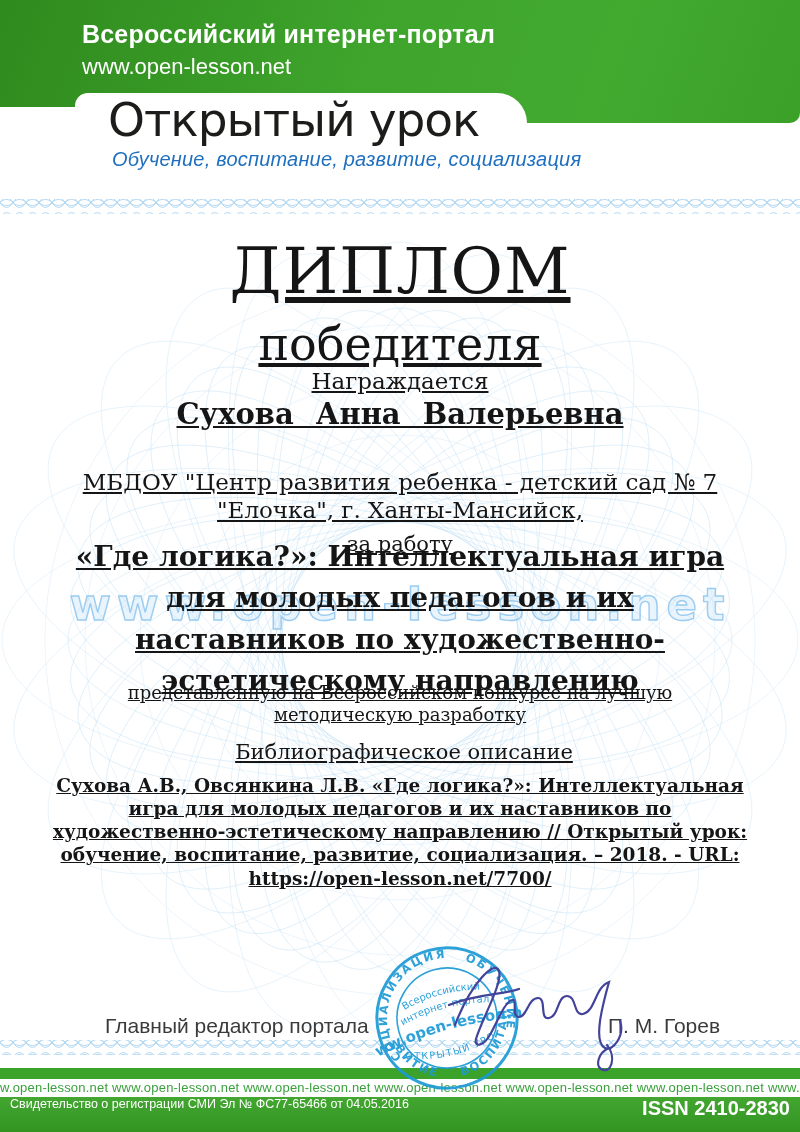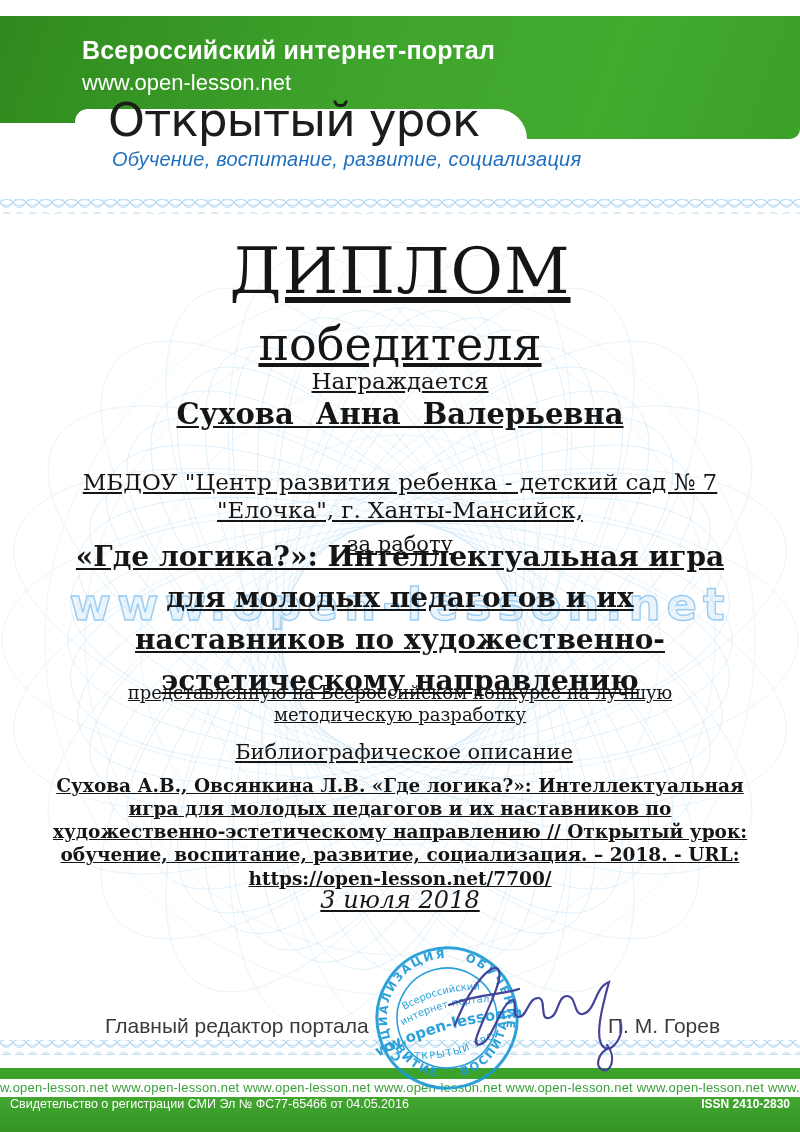--- a/index.html
+++ b/index.html
@@ -2,21 +2,21 @@
 <html><head>
 <meta charset="utf-8">
 <style>
   html,body{margin:0;padding:0;background:#888;}
   .page{position:relative;width:800px;height:1132px;background:#fff;overflow:hidden;
         font-family:"Liberation Sans",sans-serif;margin:0 auto;}
 
   
   .hdr{position:absolute;left:0;top:0;width:800px;height:123px;z-index:3;
        background:linear-gradient(110deg,#2f8a1d 0%,#3ea42c 45%,#43aa30 75%,#3aa028 100%);
-       border-bottom-right-radius:10px;margin-top:16px;}
+       border-bottom-right-radius:10px;}
   .hdr::before{content:"";position:absolute;left:75px;top:93px;width:452px;height:30px;
        background:#fff;border-radius:18px 42px 0 0;}
   .hdr::after{content:"";position:absolute;left:0;top:107px;width:75px;height:16px;background:#fff;}
   .portal-title{position:absolute;left:82px;top:20px;color:#fff;font-size:25px;font-weight:bold;letter-spacing:.2px;}
   .portal-url{position:absolute;left:82px;top:54px;color:#fff;font-size:22px;}
   .logo-title{position:absolute;left:108px;top:92px;font-family:"DejaVu Sans",sans-serif;
        font-size:47px;color:#1c1c1a;letter-spacing:-1px;white-space:nowrap;z-index:4;}
   .logo-sub{position:absolute;left:112px;top:148px;font-style:italic;font-size:20px;color:#1e6fbf;
        letter-spacing:.2px;white-space:nowrap;z-index:4;}
 
@@ -50,21 +50,21 @@
   .signature{position:absolute;left:445px;top:945px;z-index:6;}
 
   
   .strip-green{position:absolute;left:0;top:1068px;width:800px;height:11px;background:#3ba22a;z-index:4;}
   .strip-url{position:absolute;left:0;top:1079px;width:800px;height:18px;background:#fff;z-index:4;
        font-size:13px;line-height:18px;color:#3aa03c;white-space:nowrap;overflow:hidden;letter-spacing:.2px;}
   .footer{position:absolute;left:0;top:1097px;width:800px;height:35px;z-index:7;
        background:linear-gradient(#43a631,#339422);display:flex;align-items:flex-start;
        justify-content:space-between;padding:0 10px;box-sizing:border-box;}
   .footer .reg{color:#fff;font-size:12.5px;}
-  .footer .issn{color:#fff;font-size:12px;font-weight:bold;}
+  .footer .issn{color:#fff;font-size:20px;font-weight:bold;}
 </style>
 </head>
 <body>
 
 <div class="page">
 
   <svg class="deco" width="800" height="1132" viewBox="0 0 800 1132">
     <defs>
       <pattern id="braid" width="26" height="15" patternUnits="userSpaceOnUse">
         <g fill="none" stroke="#a8d2ee" stroke-width="0.9">
@@ -134,21 +134,20 @@
   <div class="blk t-diplom">ДИПЛОМ</div>
   <div class="blk t-pobed">победителя</div>
   <div class="blk t-nagr">Награждается</div>
   <div class="blk t-name">Сухова Анна Валерьевна</div>
   <div class="blk t-org">МБДОУ "Центр развития ребенка - детский сад № 7 "Елочка", г. Ханты-Мансийск,</div>
   <div class="blk t-zarab">за работу</div>
   <div class="blk t-work">«Где логика?»: Интеллектуальная игра для молодых педагогов и их наставников по художественно-эстетическому направлению</div>
   <div class="blk t-contest">представленную на Всероссийском конкурсе на лучшую методическую разработку</div>
   <div class="blk t-biblabel">Библиографическое описание</div>
   <div class="blk t-bib">Сухова А.В., Овсянкина Л.В. «Где логика?»: Интеллектуальная игра для молодых педагогов и их наставников по художественно-эстетическому направлению // Открытый урок: обучение, воспитание, развитие, социализация. – 2018. - URL: https://open-lesson.net/7700/</div>
-  <div class="blk t-date">3 июля 2018</div>
 
   <div class="sig-label">Главный редактор портала</div>
   <div class="sig-name">П. М. Горев</div>
 
   <svg class="stamp" width="180" height="180" viewBox="0 0 180 180">
     <defs>
       <path id="arcTop" d="M38,120 A60,60 0 1 1 142,120"></path>
       <path id="arcBottom" d="M31,100.4 A60,60 0 0 0 149,100.4"></path>
       <path id="arcIn1" d="M48,72 Q90,60 132,72"></path>
       <path id="arcIn2" d="M44,86 Q90,74 136,86"></path>

